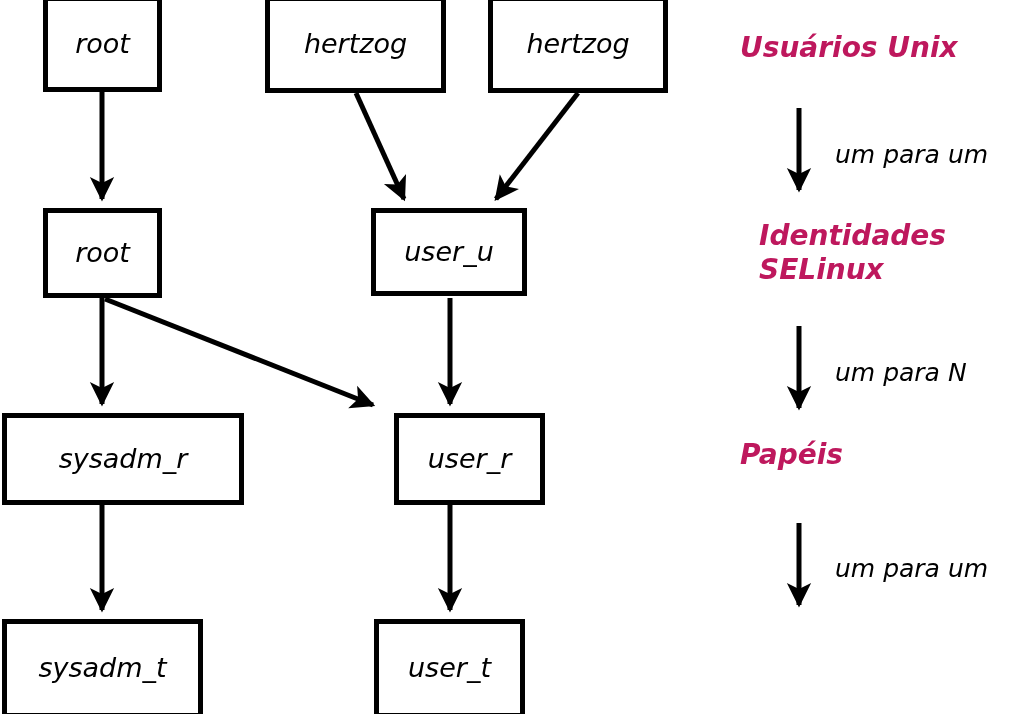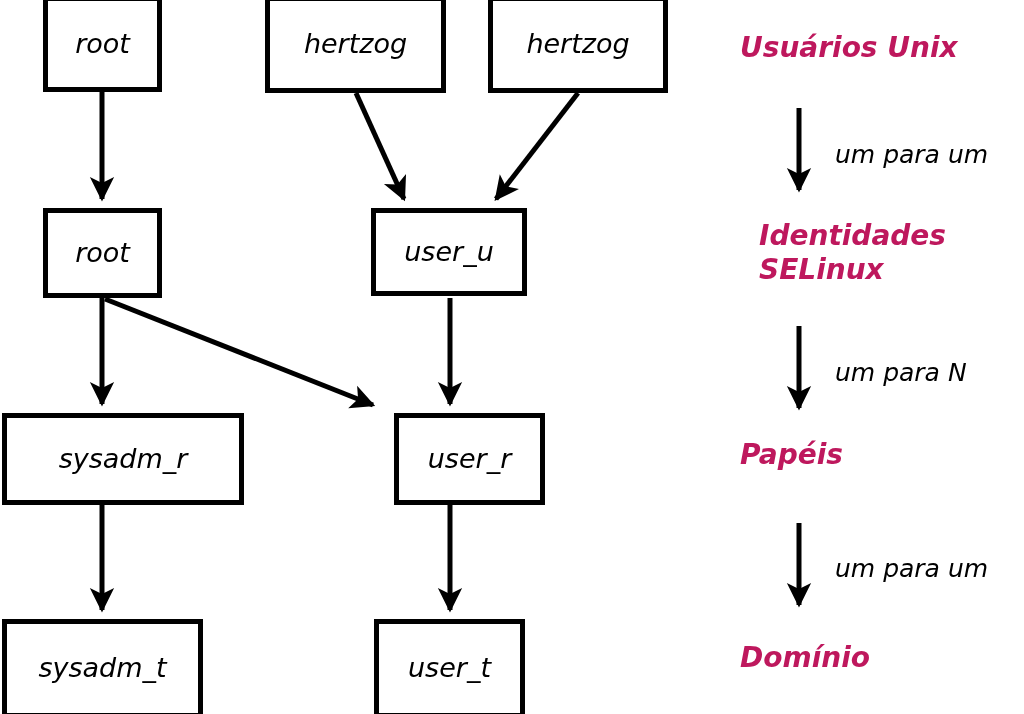--- a/index.html
+++ b/index.html
@@ -163,15 +163,14 @@
 
   <div class="legend-title" style="left: 740px; top: 219px; white-space: pre; margin-left: 19px;">Identidades
 SELinux</div>
 
   <div class="legend-edge-label" style="left:835px; top:358px;">um para N</div>
 
   <div class="legend-title" style="left:740px; top:438px;">Papéis</div>
 
   <div class="legend-edge-label" style="left:835px; top:554px;">um para um</div>
 
-  <div class="legend-title" style="left:740px; top:641px;">Domínio</div>
 
 </div>
 
 </body></html>

